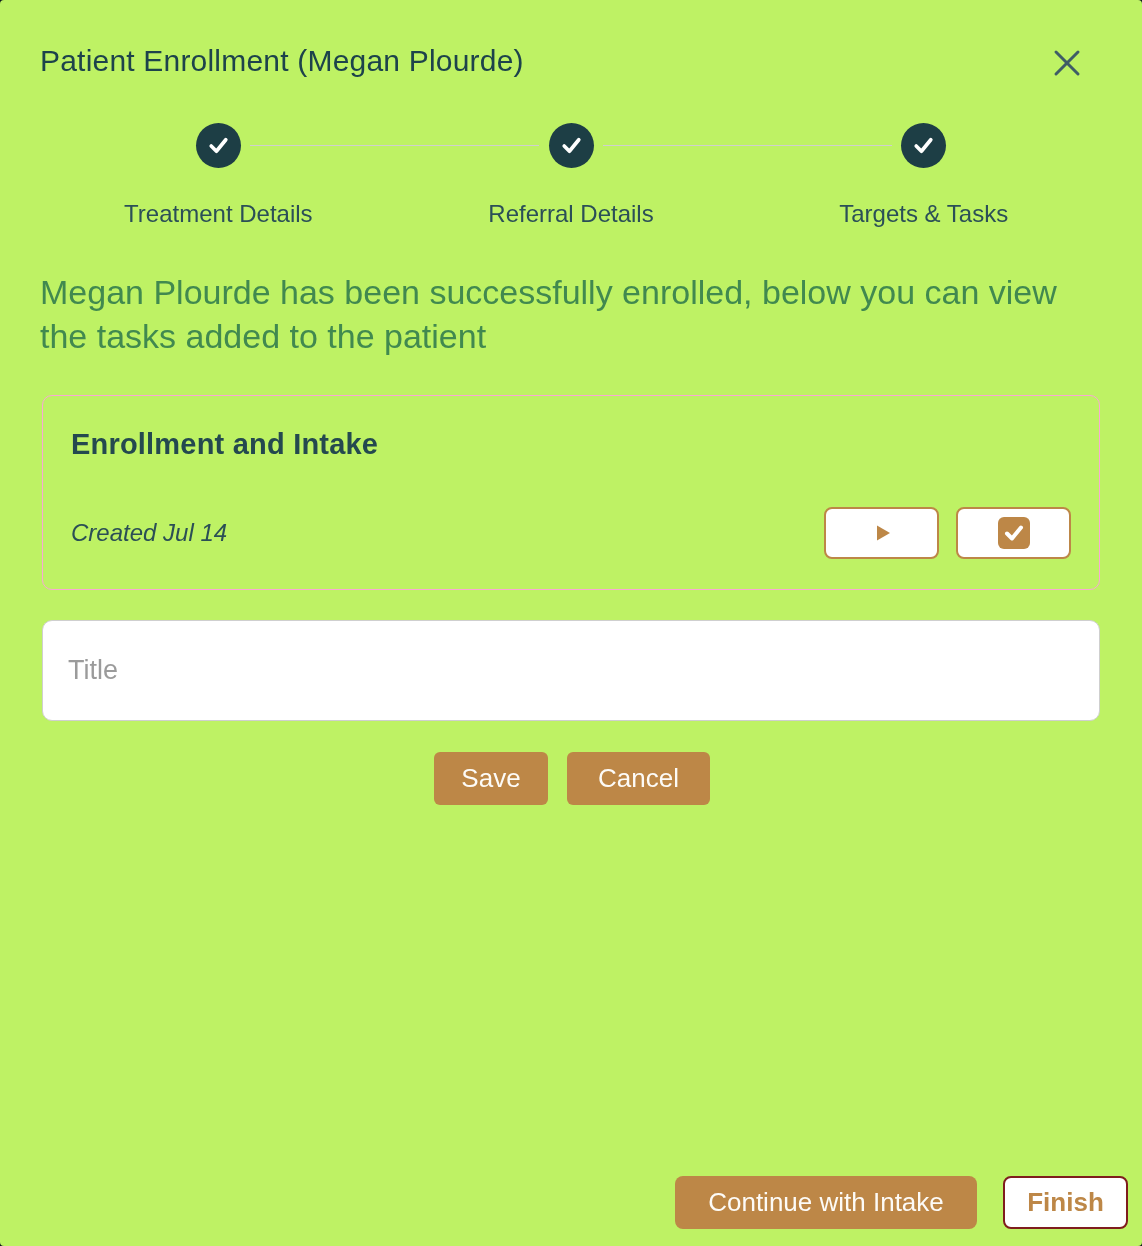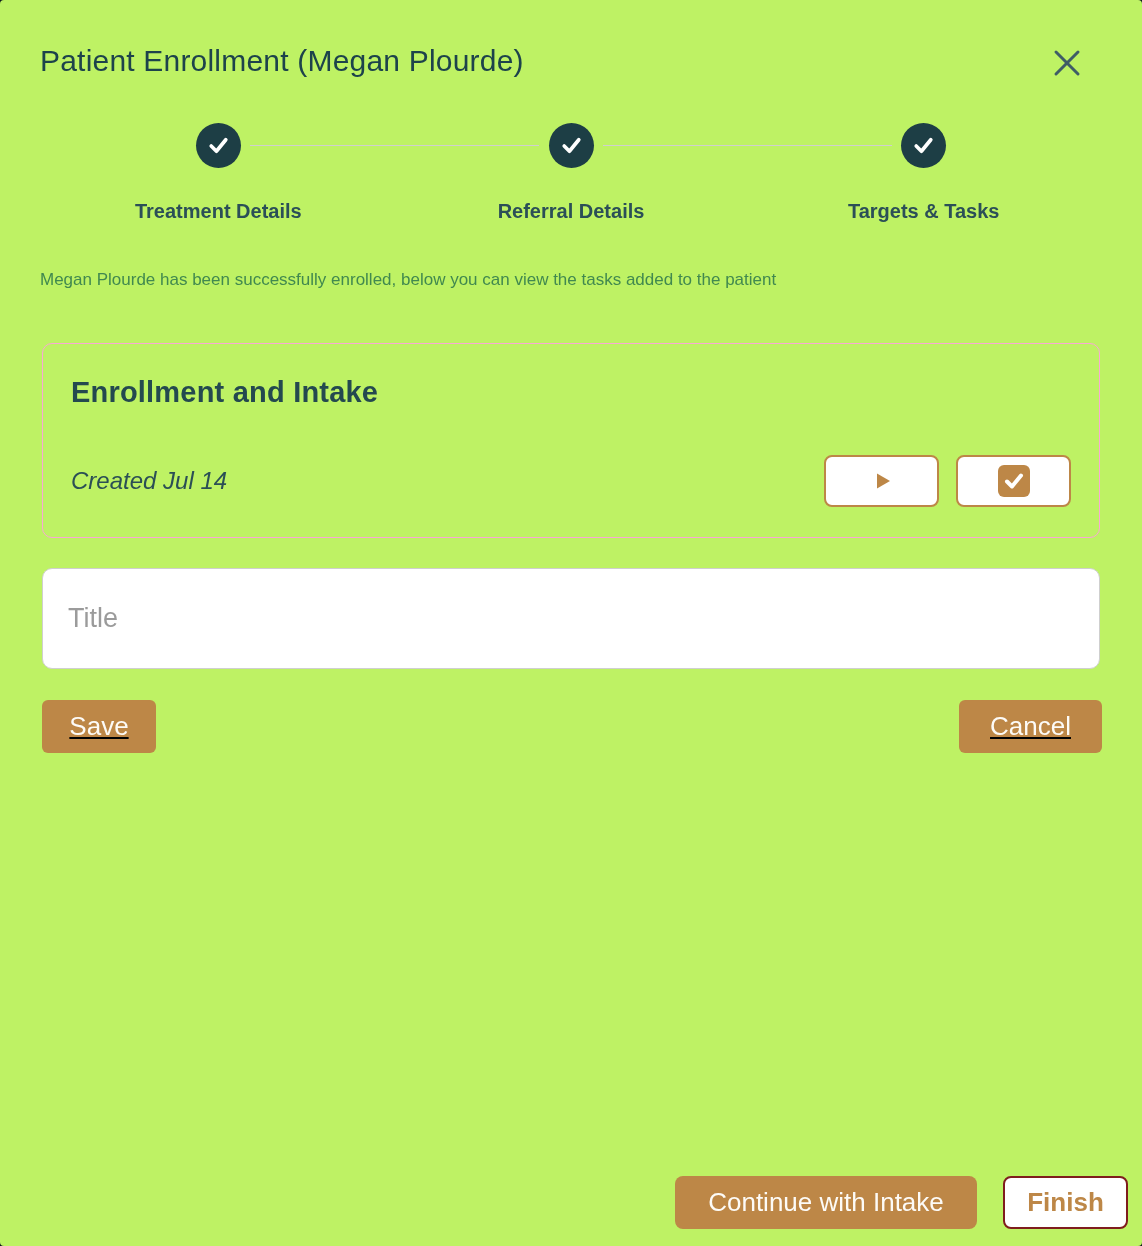--- a/index.html
+++ b/index.html
@@ -56,30 +56,29 @@
   }
   .step-circle {
     width:45px; height:45px;
     border-radius:50%;
     background:#1d3e45;
     display:flex; align-items:center; justify-content:center;
     position:relative; z-index:1;
   }
   .step-label {
     margin-top:32px;
-    font-size:20px;
+    font-size:24px;
     color:#2b4f57;
     white-space:nowrap;
-    font-weight:bold;
   }
   
   .success-message {
-    margin:42px 60px 12px 40px;
-    font-size:17px;
-    line-height:29px;
+    margin:42px 60px 0 40px;
+    font-size:34px;
+    line-height:44px;
     color:#41894f;
     max-width:1040px;
   }
   
   .task-card {
     margin:37px 42px 0 42px;
     border:1px solid #f9a8d4;
     border-radius:10px;
     padding:32px 28px 30px 28px;
   }
@@ -116,21 +115,21 @@
     padding:15px 25px;
     font-size:27px;
     font-family:"Liberation Sans", sans-serif;
     color:#2b4f55;
     outline:none;
   }
   .title-input::placeholder { color:#9b9b9b; }
   
   .form-actions {
     margin:31px 40px 0 42px;
-    display:flex; justify-content:space-between; gap:19px;text-decoration:underline;
+    display:flex; justify-content:center; gap:19px;
   }
   .btn-filled {
     background:#bd8747;
     color:#fdfbf7;
     border:none;
     border-radius:6px;
     font-size:26px;
     font-family:"Liberation Sans", sans-serif;
     cursor:pointer;
     display:flex; align-items:center; justify-content:center;

